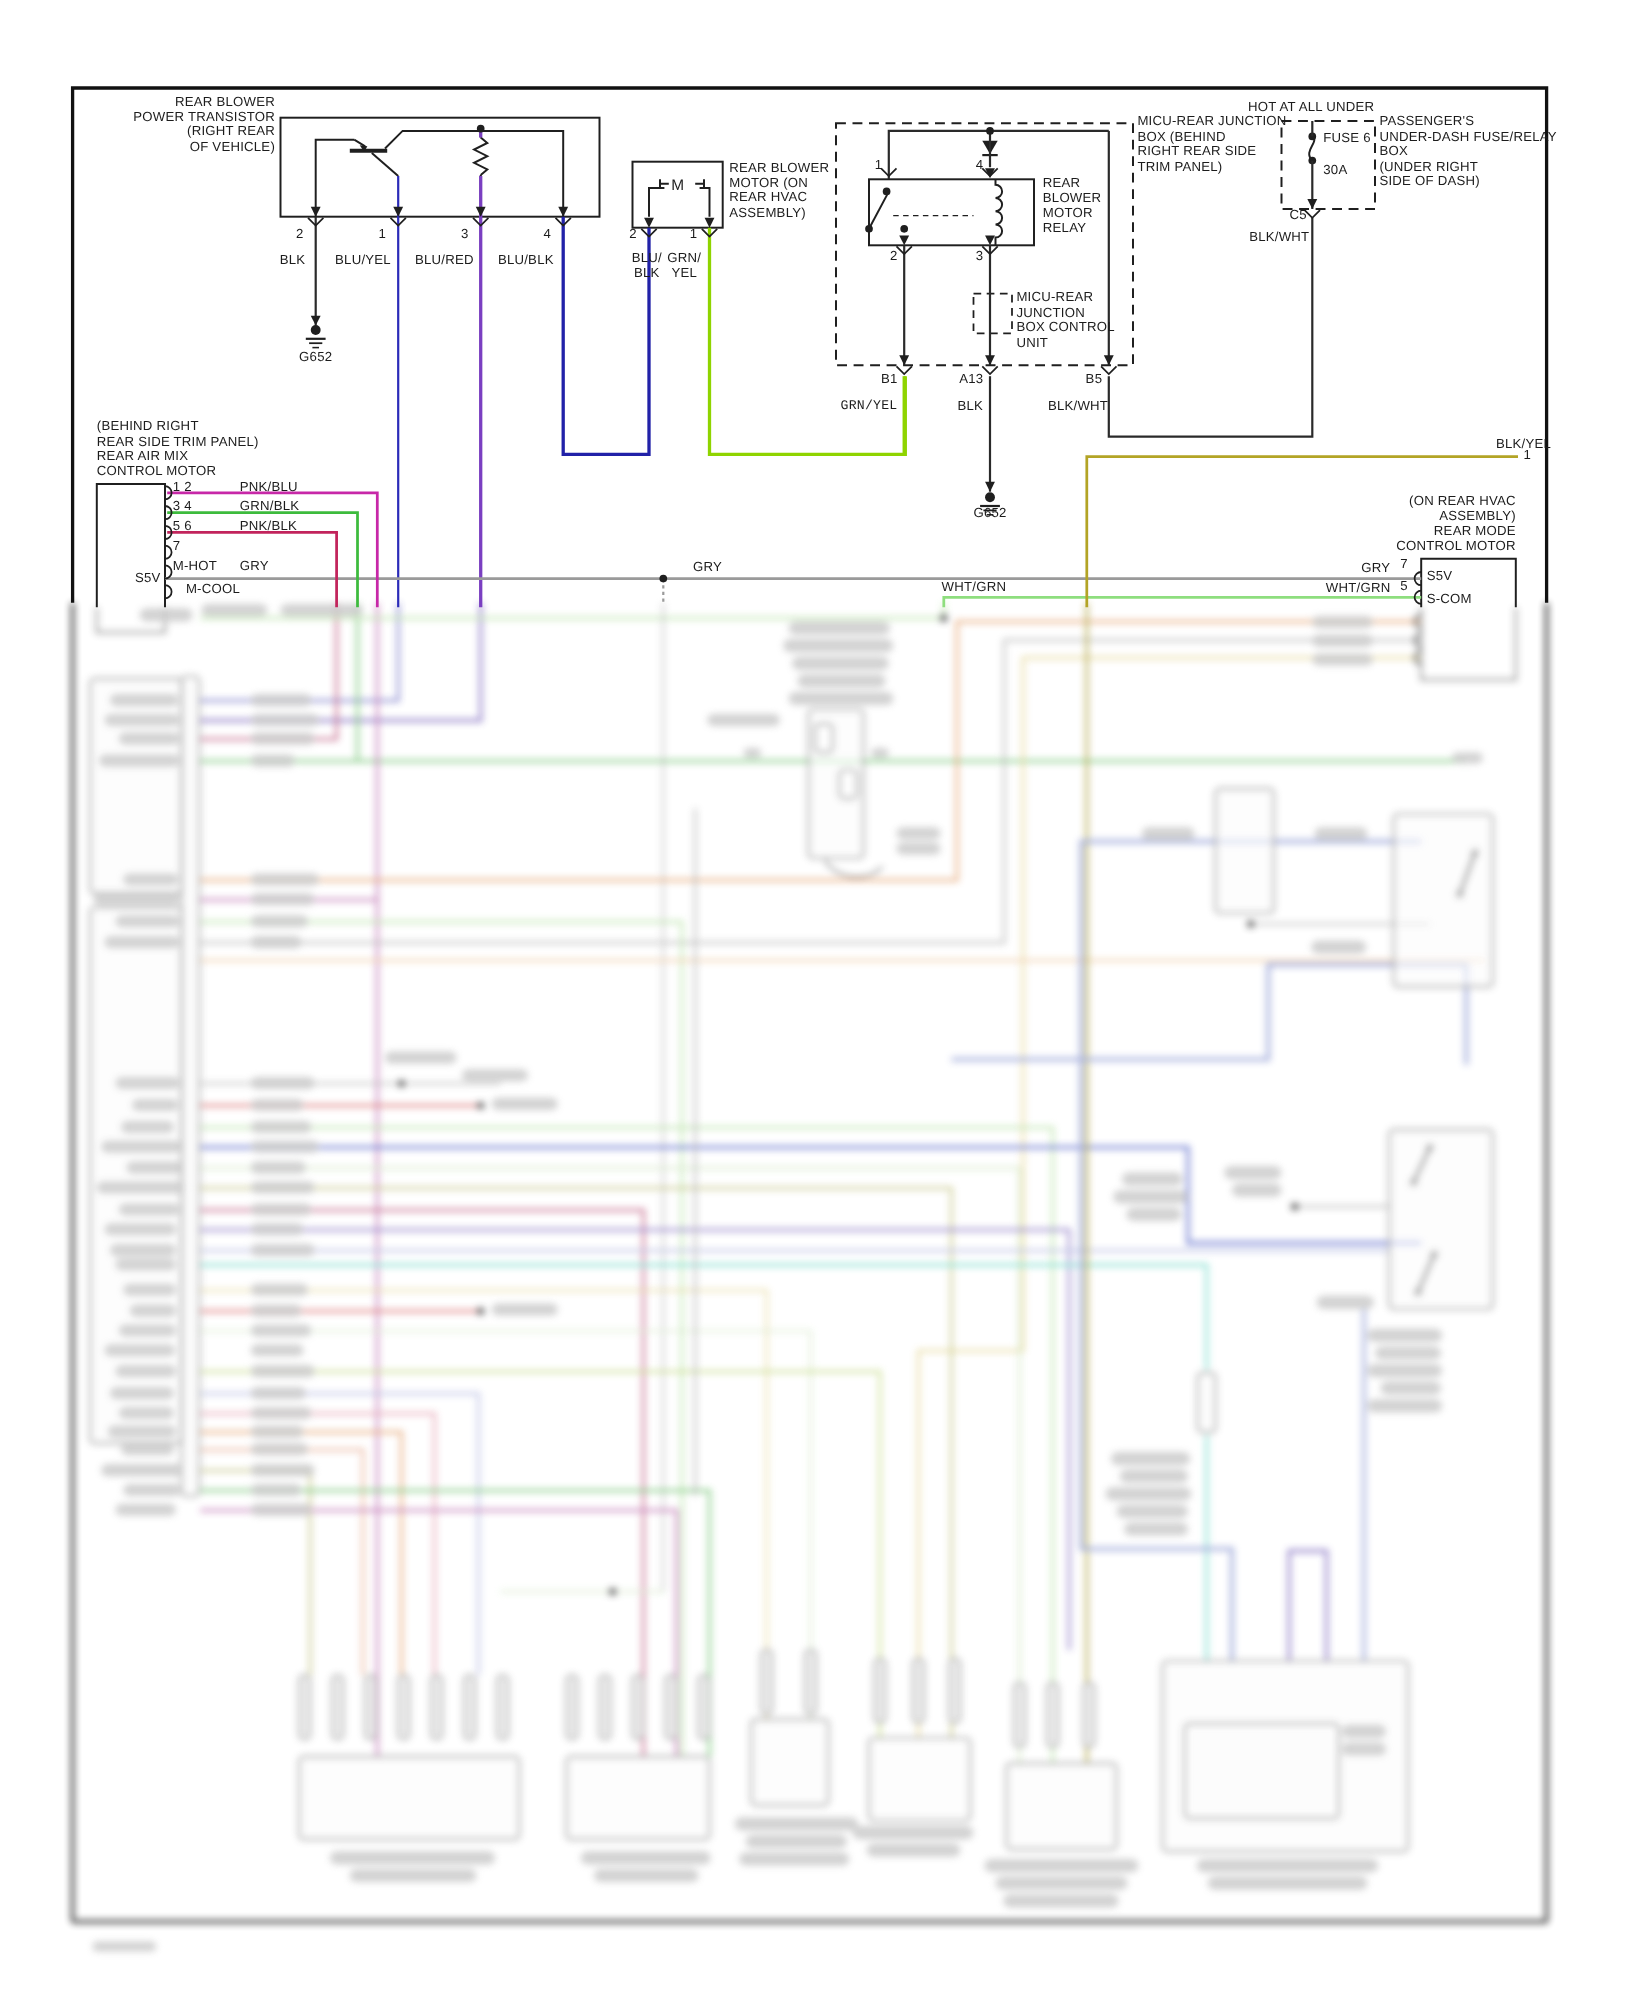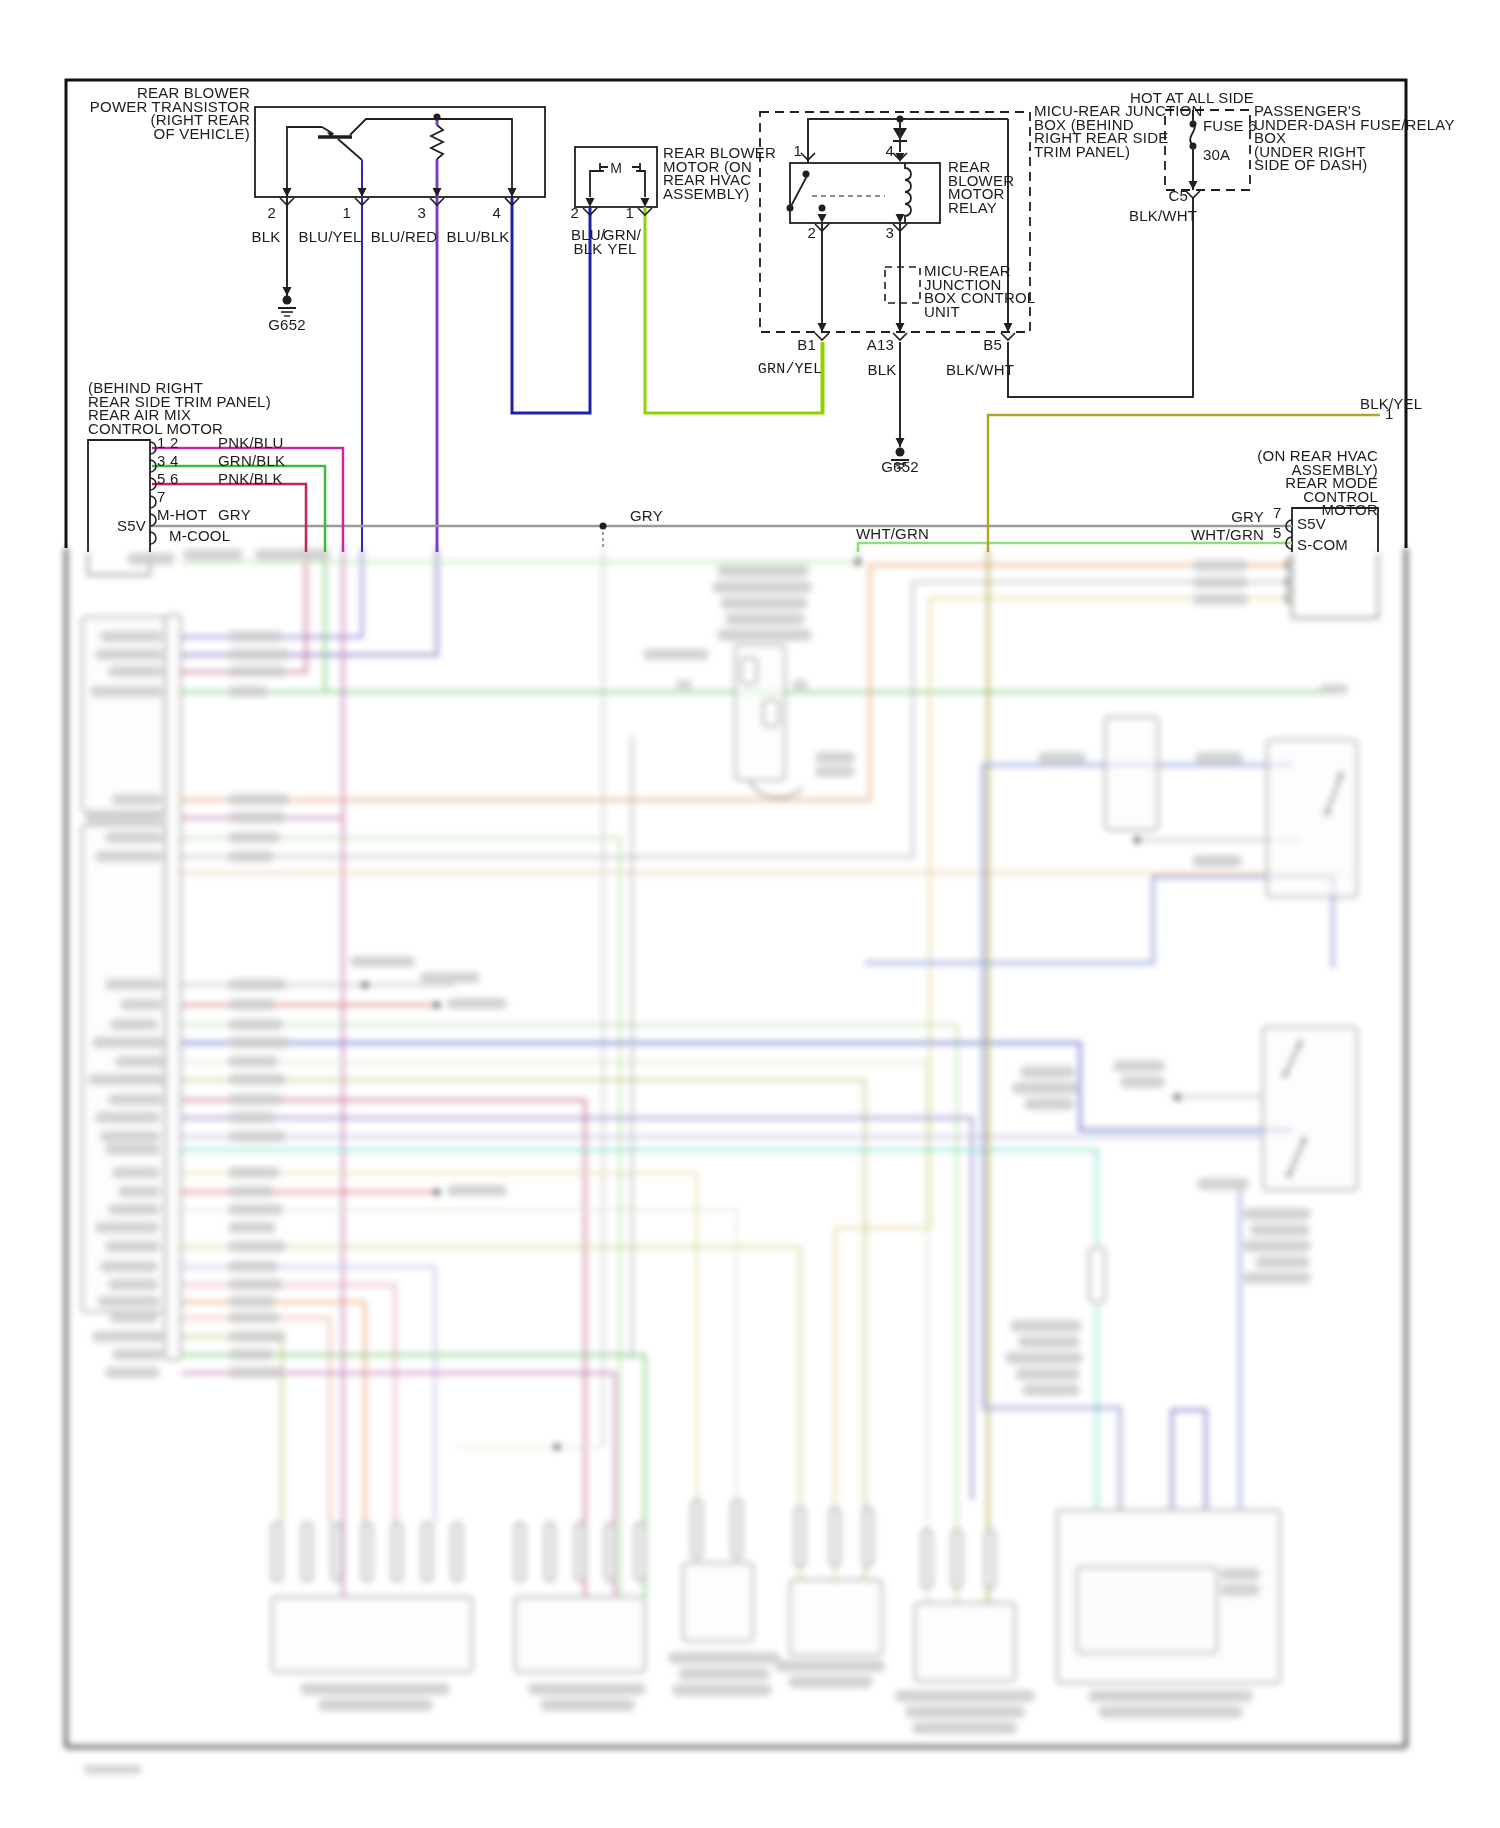--- a/index.html
+++ b/index.html
@@ -1,20 +1,20 @@
 <!DOCTYPE html>
 <html><head>
 <meta charset="utf-8">
 <style>
   html,body{margin:0;padding:0;background:#fff;}
   #page{position:relative;width:1500px;height:1828px;background:#fff;overflow:hidden;
         font-family:"Liberation Sans",sans-serif;}
   .layer{position:absolute;left:0;top:0;width:1500px;height:1828px;}
   #blurwrap{filter:blur(3.4px) saturate(.8) contrast(.9) brightness(1.04);opacity:.92;}
-  #labels .lbl{position:absolute;font-size:15px;line-height:13.5px;color:#1c1c1c;
+  #labels .lbl{position:absolute;font-size:12px;line-height:13.5px;color:#1c1c1c;
                white-space:pre-line;letter-spacing:.2px;}
   .lbl.r{transform:translateX(-100%);text-align:right;}
   .lbl.c{transform:translateX(-50%);text-align:center;}
   svg{position:absolute;left:0;top:0;}
 </style>
 </head>
 <body>
 
 <div id="page">
 
@@ -416,21 +416,21 @@
       <div class="lbl" style="left: 924px; top: 264px;">MICU-REAR
 JUNCTION
 BOX CONTROL
 UNIT</div>
       <div class="lbl r" style="left: 816px; top: 338px;">B1</div>
       <div class="lbl r" style="left: 894px; top: 338px;">A13</div>
       <div class="lbl r" style="left: 1002px; top: 338px;">B5</div>
       <div class="lbl c" style="left: 790px; top: 363px; font-family: Liberation Mono, monospace;">GRN/YEL</div>
       <div class="lbl c" style="left: 882px; top: 363px;">BLK</div>
       <div class="lbl c" style="left: 980px; top: 363px;">BLK/WHT</div>
-      <div class="lbl c" style="left: 1192px; top: 91px;">HOT AT ALL SIDE</div>
+      <div class="lbl c" style="left: 1192px; top: 91px;">HOT AT ALL UNDER</div>
       <div class="lbl" style="left: 1203px; top: 119px;">FUSE 6</div>
       <div class="lbl" style="left: 1203px; top: 148px;">30A</div>
       <div class="lbl" style="left: 1254px; top: 104px;">PASSENGER'S
 UNDER-DASH FUSE/RELAY
 BOX
 (UNDER RIGHT
 SIDE OF DASH)</div>
       <div class="lbl r" style="left: 1188px; top: 189px;">C5</div>
       <div class="lbl c" style="left: 1163px; top: 209px;">BLK/WHT</div>
       <div class="lbl c" style="left: 900px; top: 460px;">G652</div>

